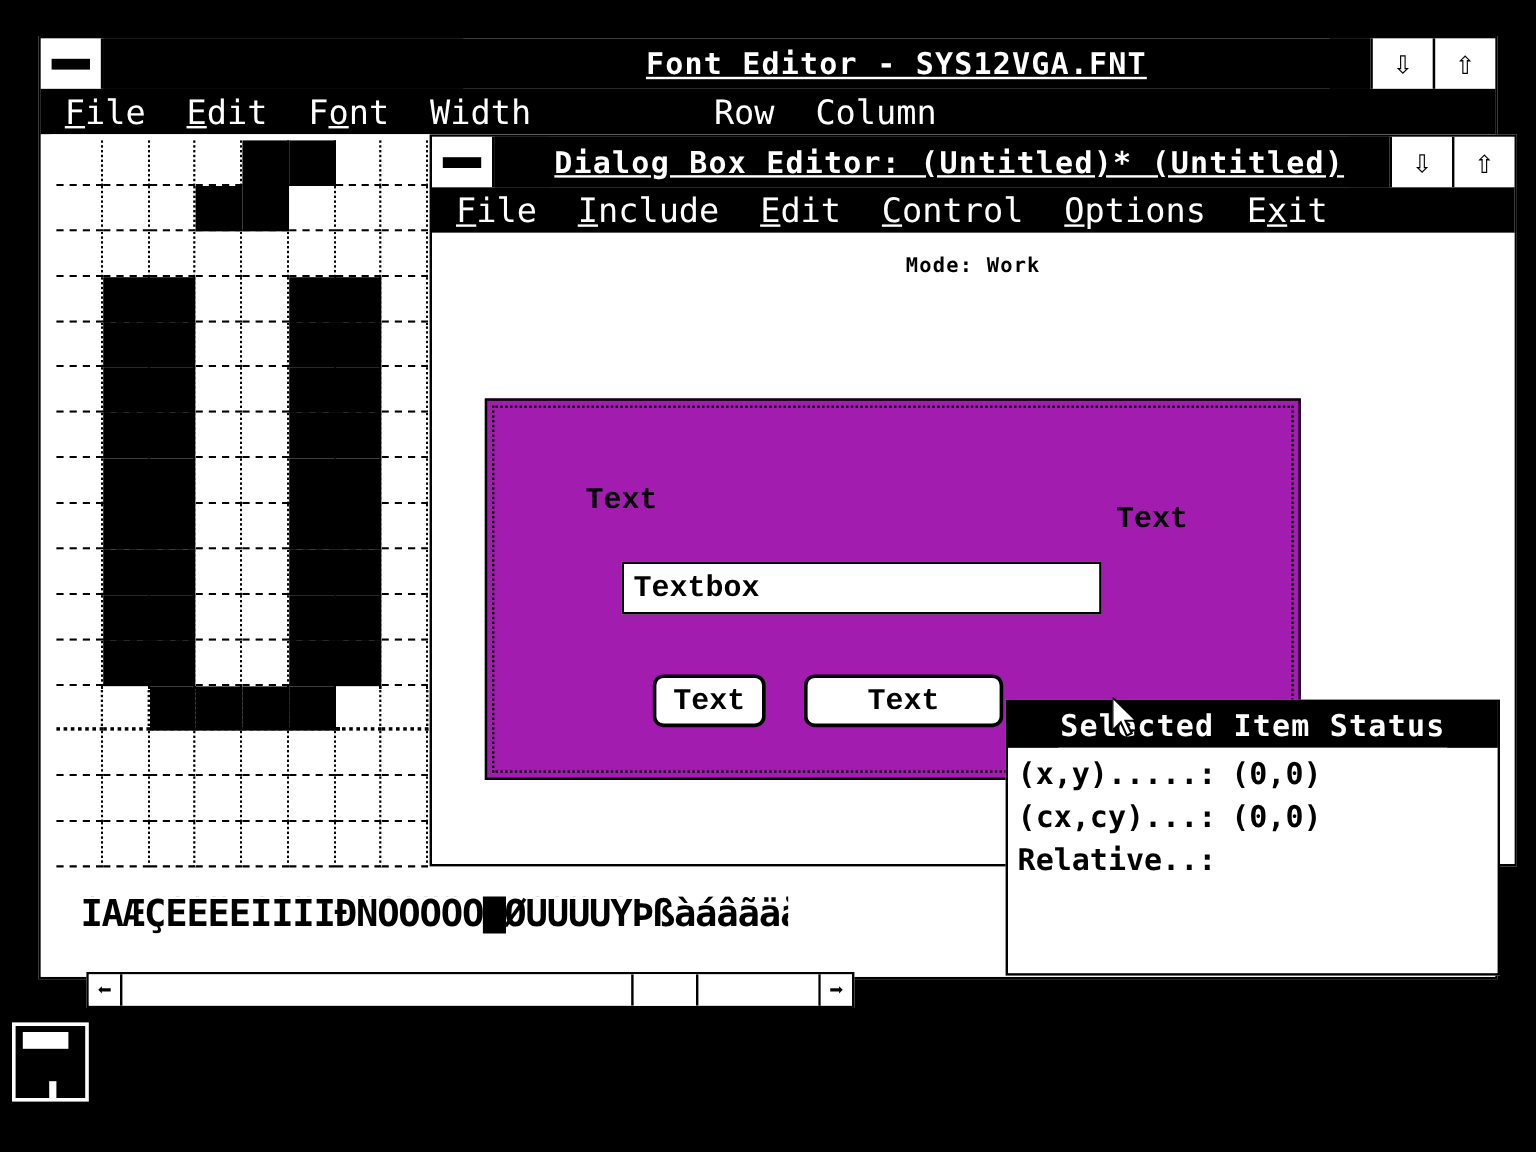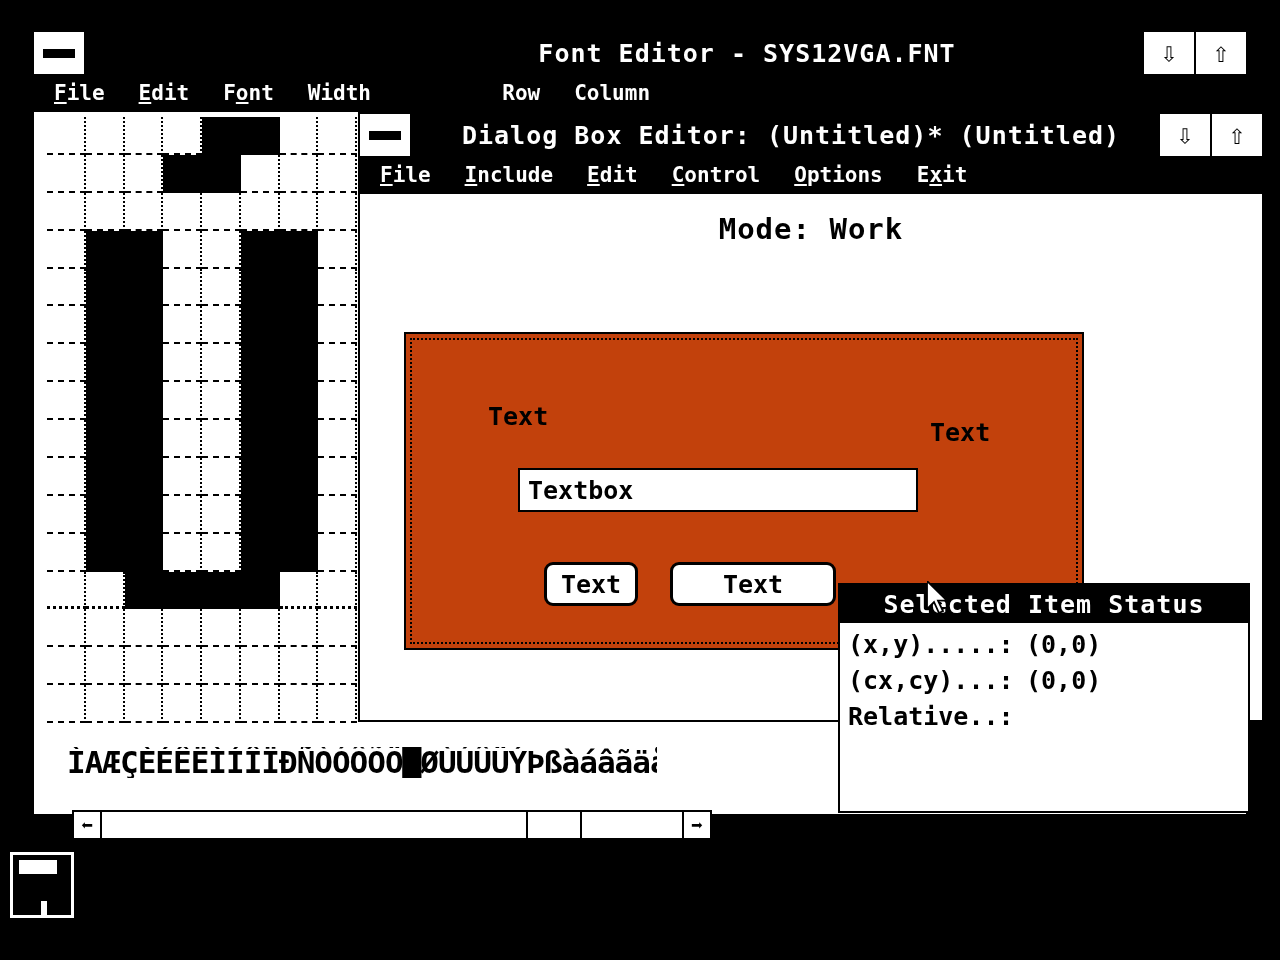--- a/index.html
+++ b/index.html
@@ -17,20 +17,21 @@
       repeating-conic-gradient(from 0deg at 0 0,
         #f4584e 0deg 90deg, #000 90deg 180deg, #000 180deg 270deg, #ef53cf 270deg 360deg);
     background-size:8px 8px;
     image-rendering:pixelated;
   }
   
   .win{position:absolute;background:#fff;border:2px solid #000;box-sizing:border-box;}
   .titlebar{
     height:42px;background:#000;color:#fff;display:flex;align-items:stretch;
     box-sizing:border-box;
+    text-decoration:underline;
   }
   .tb-sysbtn{
     width:52px;background:#fff;border-right:2px solid #000;
     display:flex;align-items:center;justify-content:center;box-sizing:border-box;
   }
   .tb-sysbtn .bar{width:32px;height:9px;background:#000;border:0;}
   .dither-w{
     background-image:
       repeating-conic-gradient(from 0deg at 0 0,#fff 0deg 90deg,#000 90deg 180deg,#000 180deg 270deg,#fff 270deg 360deg);
     background-size:4px 4px;
@@ -51,21 +52,21 @@
   .tb-btn{
     width:52px;background:#fff;border-left:2px solid #000;
     display:flex;align-items:center;justify-content:center;
     font-size:28px;color:#000;line-height:1;box-sizing:border-box;
   }
   .menubar{
     height:38px;background:#000;color:#fff;display:flex;align-items:center;
     padding-left:20px;box-sizing:border-box;
   }
   .menuitem{
-    font-size:21px;color:#fff;margin-right:34px;white-space:nowrap;font-weight:bold;
+    font-size:28px;color:#fff;margin-right:34px;white-space:nowrap;font-weight:normal;
   }
   .menuitem .hk{text-decoration:underline;}
   .menuitem.disabled{
     color:#000;
     background-image:
       repeating-conic-gradient(from 0deg at 0 0,#fff 0deg 90deg,#000 90deg 180deg,#000 180deg 270deg,#fff 270deg 360deg);
     background-size:2px 2px;
     -webkit-background-clip:text;background-clip:text;
     -webkit-text-fill-color:transparent;
     image-rendering:pixelated;
@@ -138,26 +139,26 @@
     position:absolute;left:370px;top:620px;width:300px;height:40px;
     background:
       repeating-conic-gradient(from 0deg at 0 0,#55b8f0 0deg 90deg,#fff 90deg 180deg,#fff 180deg 270deg,#55b8f0 270deg 360deg);
     background-size:4px 4px;image-rendering:pixelated;
   }
 
   
   #dlgwin{left:358px;top:112px;width:906px;height:610px;}
   #dbe-body{position:absolute;left:0;top:80px;right:0;bottom:0;background:#fff;}
   #mode-label{
-    text-align:center;font-size:29px;color:#000;padding-top:18px;font-weight:bold;
+    text-align:center;font-size:17px;color:#000;padding-top:18px;font-weight:bold;
     letter-spacing:1px;
   }
   #canvas{
     position:absolute;left:44px;top:138px;width:680px;height:318px;
-    border:2px solid #000;box-sizing:border-box;background:#c2410c;
+    border:2px solid #000;box-sizing:border-box;background:#a21caf;font-family:Liberation Mono, monospace;
   }
   #canvas-inner{
     position:absolute;left:4px;top:4px;right:4px;bottom:4px;
     border:2px dotted #000;box-sizing:border-box;
   }
   .ctl{position:absolute;font-size:25px;color:#000;white-space:nowrap;font-weight:bold;}
   .ctl-static{}
   .ctl-edit{
     border:2px solid #000;box-sizing:border-box;background:#fff;
     display:flex;align-items:center;padding-left:8px;

